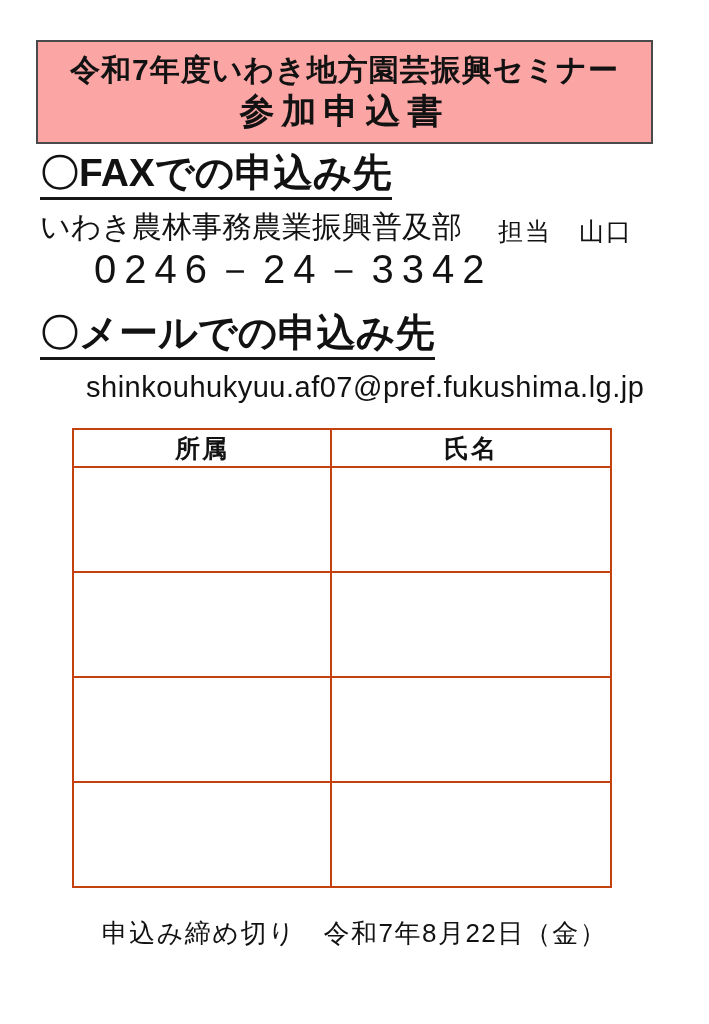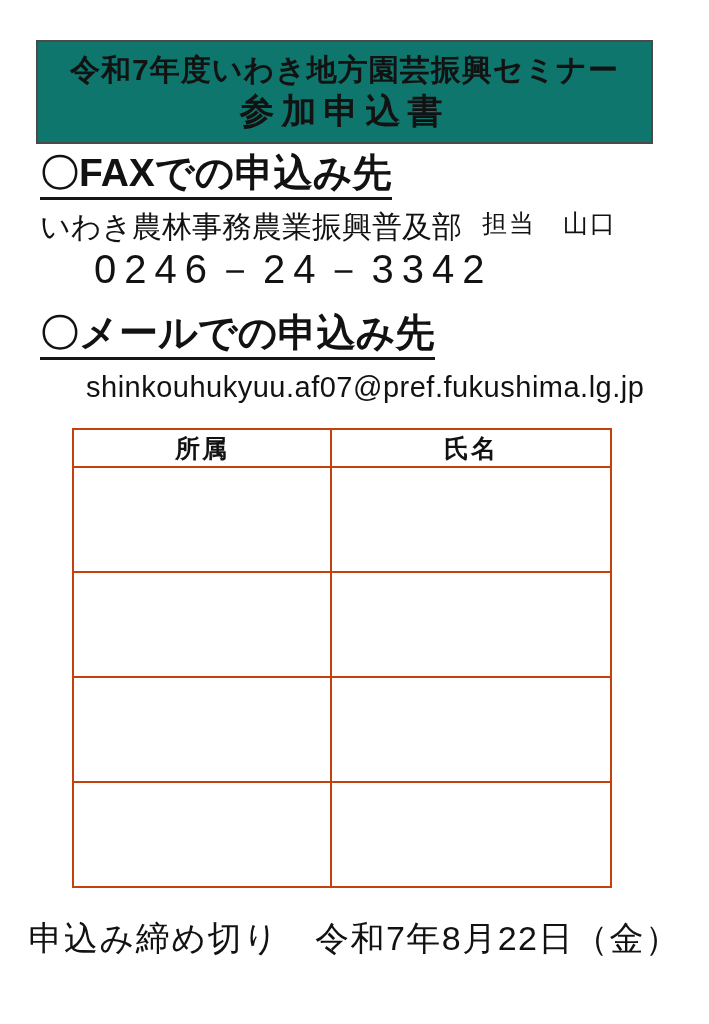--- a/index.html
+++ b/index.html
@@ -11,21 +11,21 @@
     color: #121212;
     font-family: "Liberation Sans", "DejaVu Sans", sans-serif;
     overflow: hidden;
   }
 
   
   .title-box {
     position: absolute;
     left: 36px; top: 40px;
     width: 613px; height: 100px;
-    background: #0f766e;
+    background: #fca5a5;
     border: 2px solid #4a4a4a;
     display: flex;
     flex-direction: column;
     justify-content: center;
     align-items: center;
     text-align: center;
     gap: 3px;
   }
   .title-line1 { font-size: 30px; font-weight: 600; letter-spacing: 1px; line-height: 1.15; }
   .title-line2 { font-size: 35px; font-weight: 600; letter-spacing: 7px; line-height: 1.15; }
@@ -43,23 +43,23 @@
   }
   .heading-fax  { top: 151px; }
   .heading-mail { top: 311px; }
 
   .office-line {
     position: absolute;
     left: 40px; top: 207px;
     font-size: 30px;
     white-space: nowrap;
     display: flex;
-    align-items: flex-start;
+    align-items: flex-end;
   }
-  .office-contact { font-size: 25px; margin-left: 20px; letter-spacing: 2px; }
+  .office-contact { font-size: 25px; margin-left: 36px; letter-spacing: 2px; }
 
   .fax-line {
     position: absolute;
     left: 68px; top: 242px;
     display: flex;
     align-items: baseline;
     white-space: nowrap;
   }
   .fax-label  { font-size: 35px; letter-spacing: 3px; }
   .fax-number { font-size: 40px; letter-spacing: 8px; margin-left: 26px; }
@@ -95,21 +95,21 @@
     border-bottom-width: 1px;
     letter-spacing: 2px;
   }
   .signup-table td { height: 103px; background: #ffffff; }
 
   .footer-line {
     position: absolute;
     left: 0; top: 916px;
     width: 709px;
     text-align: center;
-    font-size: 34px;
+    font-size: 26px;
     letter-spacing: 1.5px;
     white-space: nowrap;
   }
 </style>
 </head>
 <body>
 
 <div class="page">
 
   <div class="title-box">

